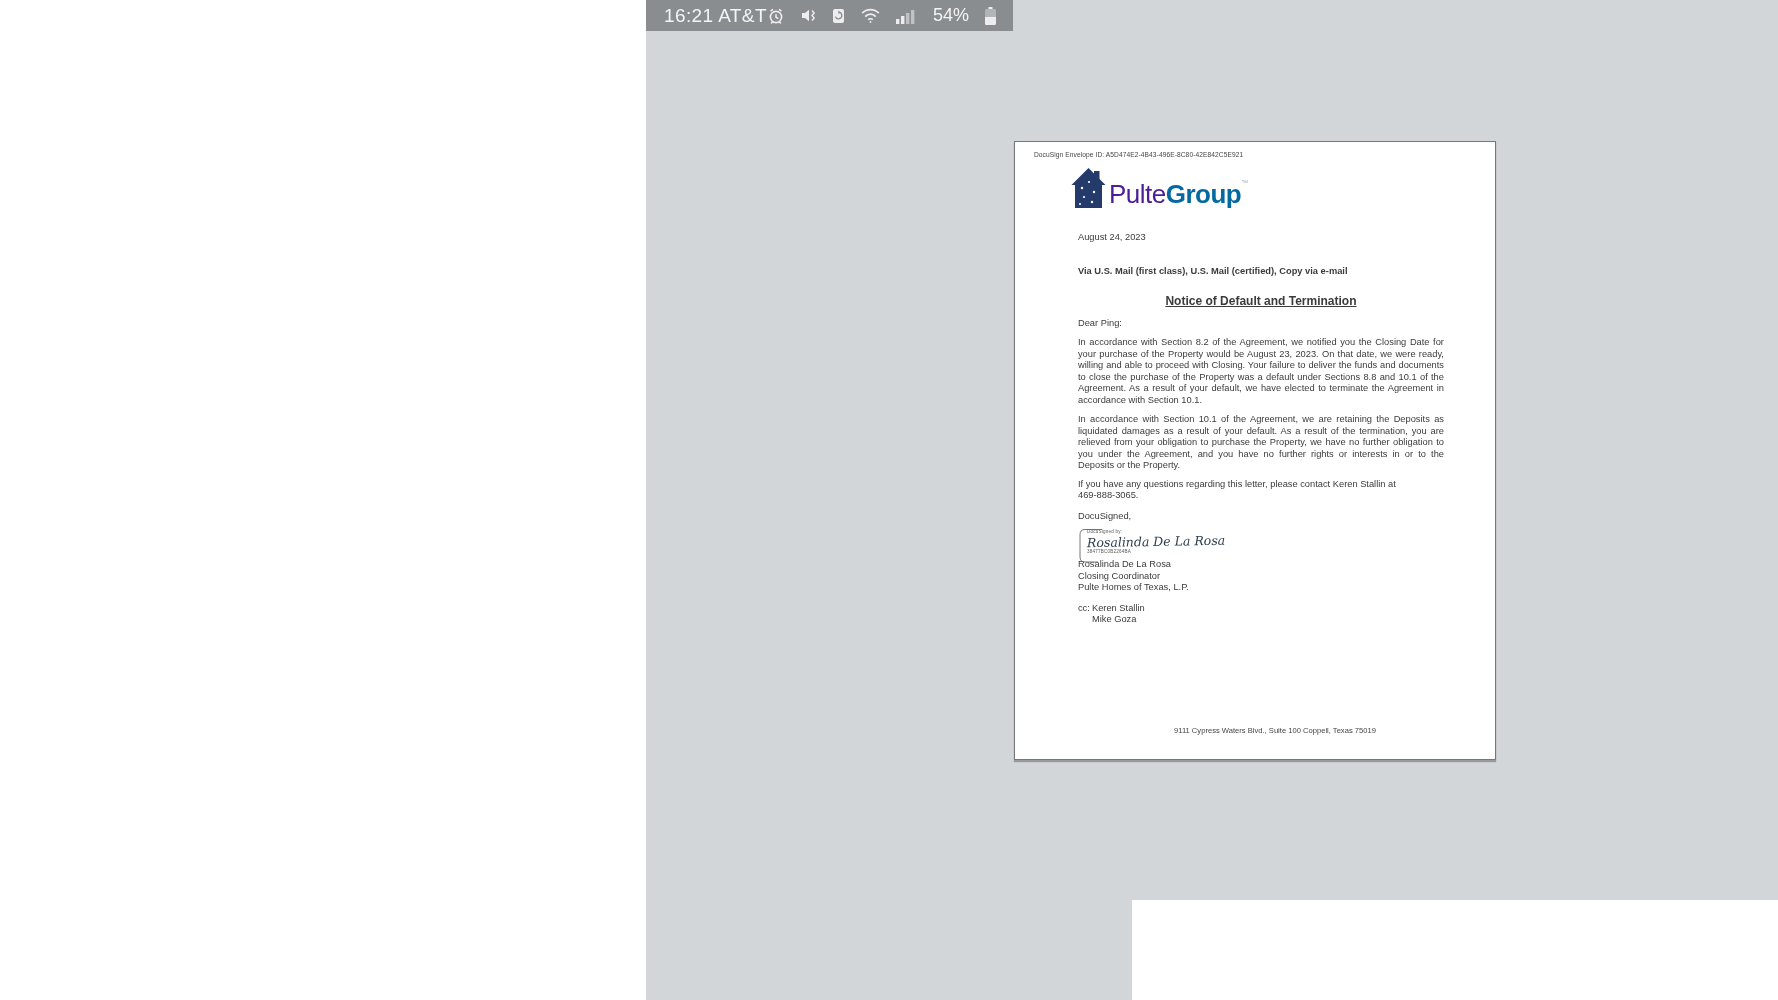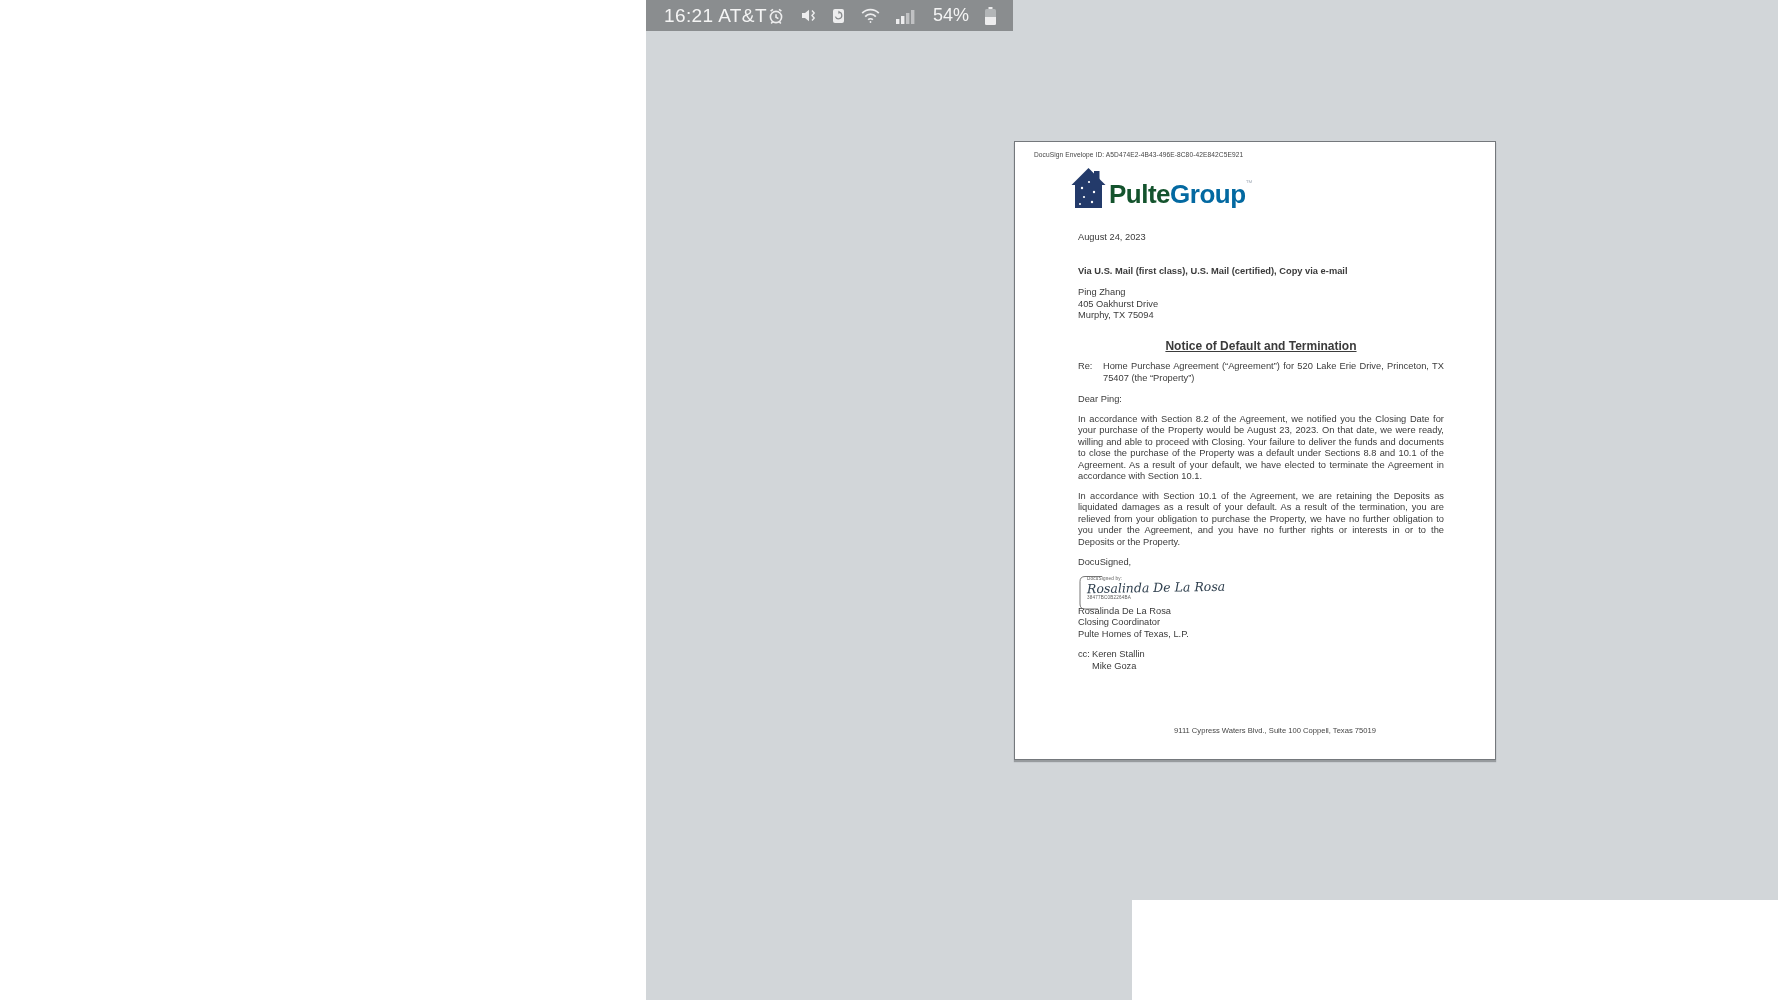--- a/index.html
+++ b/index.html
@@ -21,21 +21,21 @@
   .doc-page { position:absolute; top:141px; left:1px; width:482px; height:619px;
               background:#ffffff; border:1px solid #74787c;
               box-shadow:0 2px 1px rgba(55,60,64,.38); }
   .env-id { position:absolute; top:9px; left:19px; font-size:6.6px; color:#454545; letter-spacing:.1px; }
   .letter { position:absolute; top:23px; left:63px; width:366px; color:#3b3b3b;
             font-size:9.3px; line-height:11.5px; }
 
   
   .logo { display:flex; align-items:flex-end; margin-left:-8px; height:44px; }
   .logo svg { display:block; margin-right:2px; }
-  .logo-word1 { font-size:26px; font-weight:bold; color:#14532d; letter-spacing:-.5px; line-height:30px; }
+  .logo-word1 { font-size:26px; font-weight:normal; color:#4c1d95; letter-spacing:-.5px; line-height:30px; }
   .logo-word2 { font-size:26px; font-weight:bold; color:#0369a1; letter-spacing:-.5px; line-height:30px; }
   .logo-tm { font-size:7px; color:#a9b2bd; align-self:flex-start; margin-top:12px; }
 
   .date-line { margin-top:23px; }
   .delivery { margin-top:22px; font-weight:bold; }
   .recipient { margin-top:10px; }
   .doc-title { margin-top:19px; text-align:center; font-weight:bold; text-decoration:underline; font-size:12px; }
   .re-block { margin-top:9px; display:flex; }
   .re-label { width:25px; flex:0 0 25px; }
   .re-text { flex:1; text-align:justify; }
@@ -141,38 +141,33 @@
           </span>
           <span class="logo-word1">Pulte</span>
           <span class="logo-word2">Group</span>
           <span class="logo-tm">™</span>
         </div>
 
         <div class="date-line">August 24, 2023</div>
 
         <div class="delivery">Via U.S. Mail (first class), U.S. Mail (certified), Copy via e-mail</div>
 
-        <div class="recipient">
-          <div>Ping Zhang</div>
-          <div>405 Oakhurst Drive</div>
-          <div>Murphy, TX 75094</div>
-        </div>
 
         <div class="doc-title">Notice of Default and Termination</div>
 
-        <div class="re-block">
-          <span class="re-label">Re:</span>
-          <span class="re-text">Home Purchase Agreement (“Agreement”) for 520 Lake Erie Drive, Princeton, TX 75407 (the “Property”)</span>
-        </div>
 
         <div class="salutation">Dear Ping:</div>
 
         <div class="para">In accordance with Section 8.2 of the Agreement, we notified you the Closing Date for your purchase of the Property would be August 23, 2023.  On that date, we were ready, willing and able to proceed with Closing. Your failure to deliver the funds and documents to close the purchase of the Property was a default under Sections 8.8 and 10.1 of the Agreement. As a result of your default, we have elected to terminate the Agreement in accordance with Section 10.1.</div>
         <div class="para">In accordance with Section 10.1 of the Agreement, we are retaining the Deposits as liquidated damages as a result of your default. As a result of the termination, you are relieved from your obligation to purchase the Property, we have no further obligation to you under the Agreement, and you have no further rights or interests in or to the Deposits or the Property.</div>
 
+        <div class="contact">
+          <div>If you have any questions regarding this letter, please contact Keren Stallin at</div>
+          <div>469-888-3065.</div>
+        </div>
 
         <div class="closing">DocuSigned,</div>
 
         <div class="sig-stamp">
           <span class="sig-bracket">
             <svg width="60" height="36" viewBox="0 0 60 36" fill="none" stroke="#666666" stroke-width="0.9">
               <path d="M14 1.5 H7 Q2 1.5 2 6.5 V29 Q2 34 7 34 H11"></path>
               <path d="M14 1.5 H24"></path>
               <path d="M11 34 H20"></path>
             </svg>

